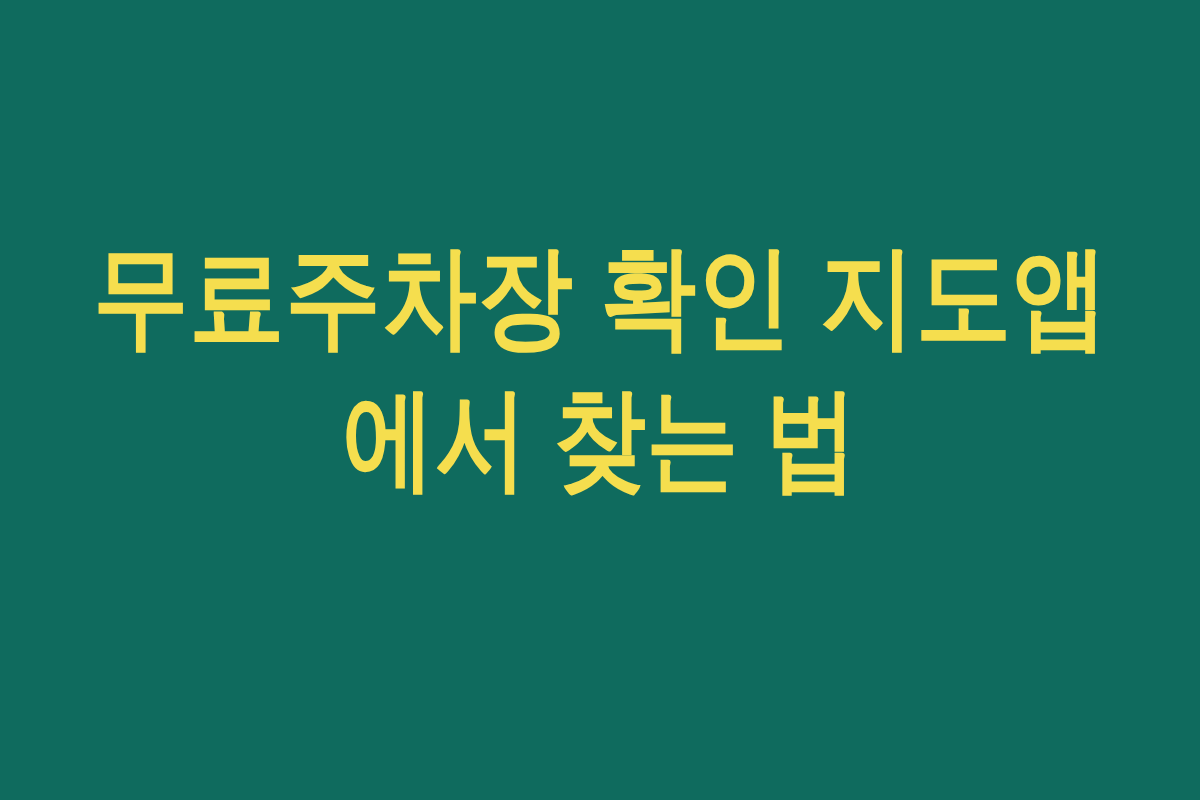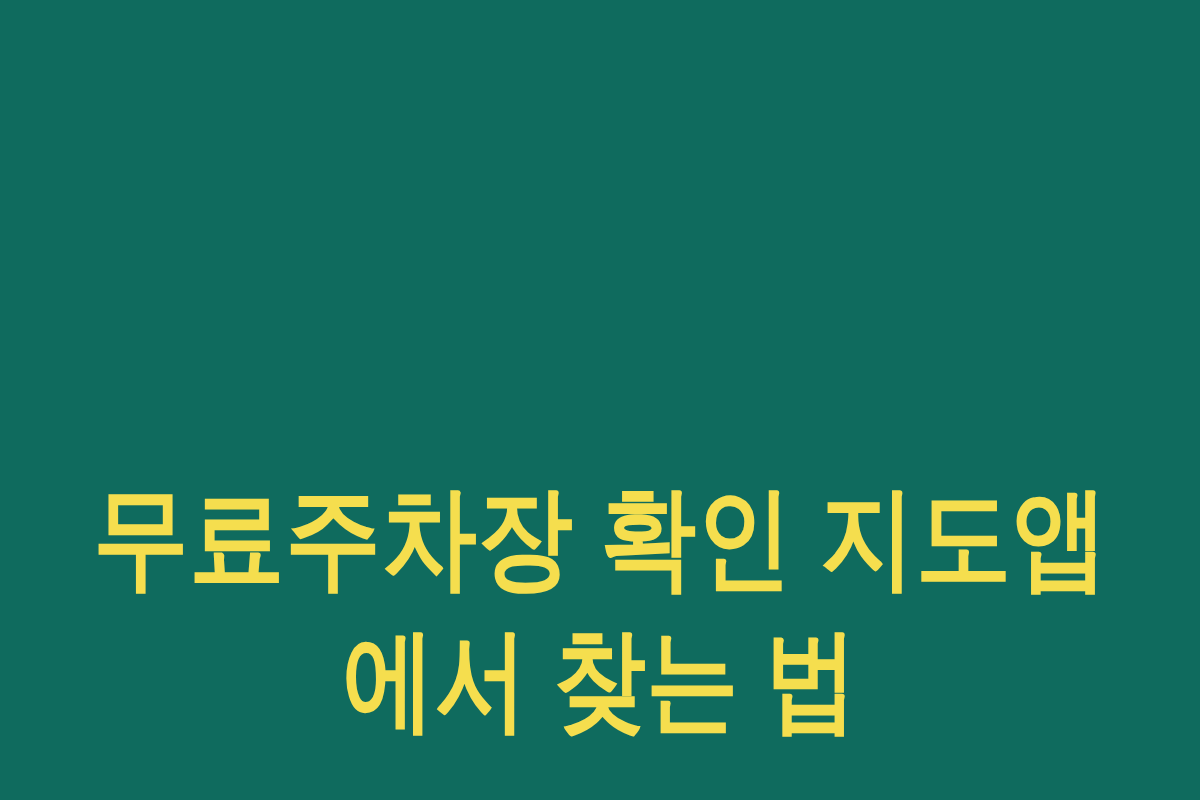--- a/index.html
+++ b/index.html
@@ -30,21 +30,21 @@
 
   .title-block {
     position: absolute;
     left: 0;
     top: 0;
     width: 1200px;
     height: 800px;
     display: flex;
     flex-direction: column;
     align-items: center;
-    justify-content: flex-end;
+    justify-content: center;
     
     padding-bottom: 64px;
     box-sizing: border-box;
     user-select: none;
   }
 
   .title-line {
     display: block;
     color: #f5de4e;
     font-family: "Liberation Sans", "DejaVu Sans", sans-serif;

